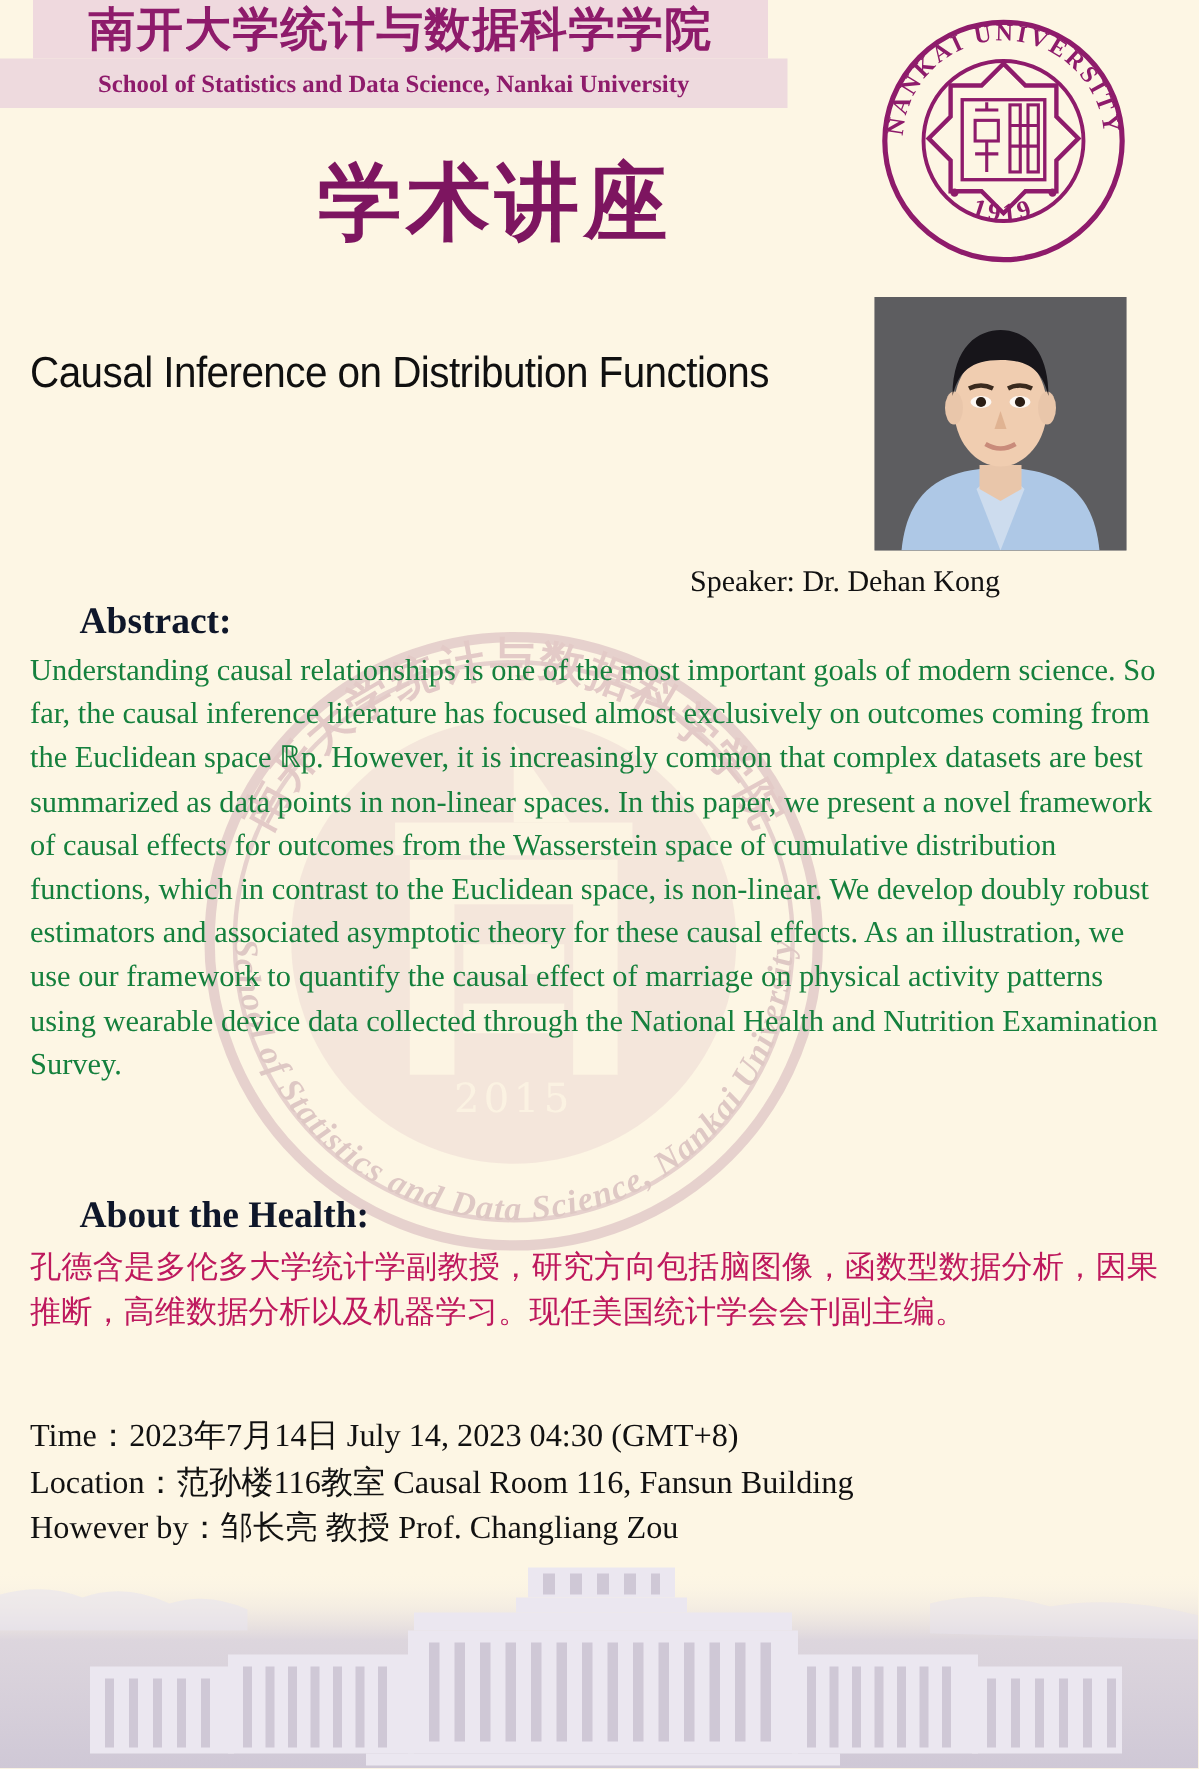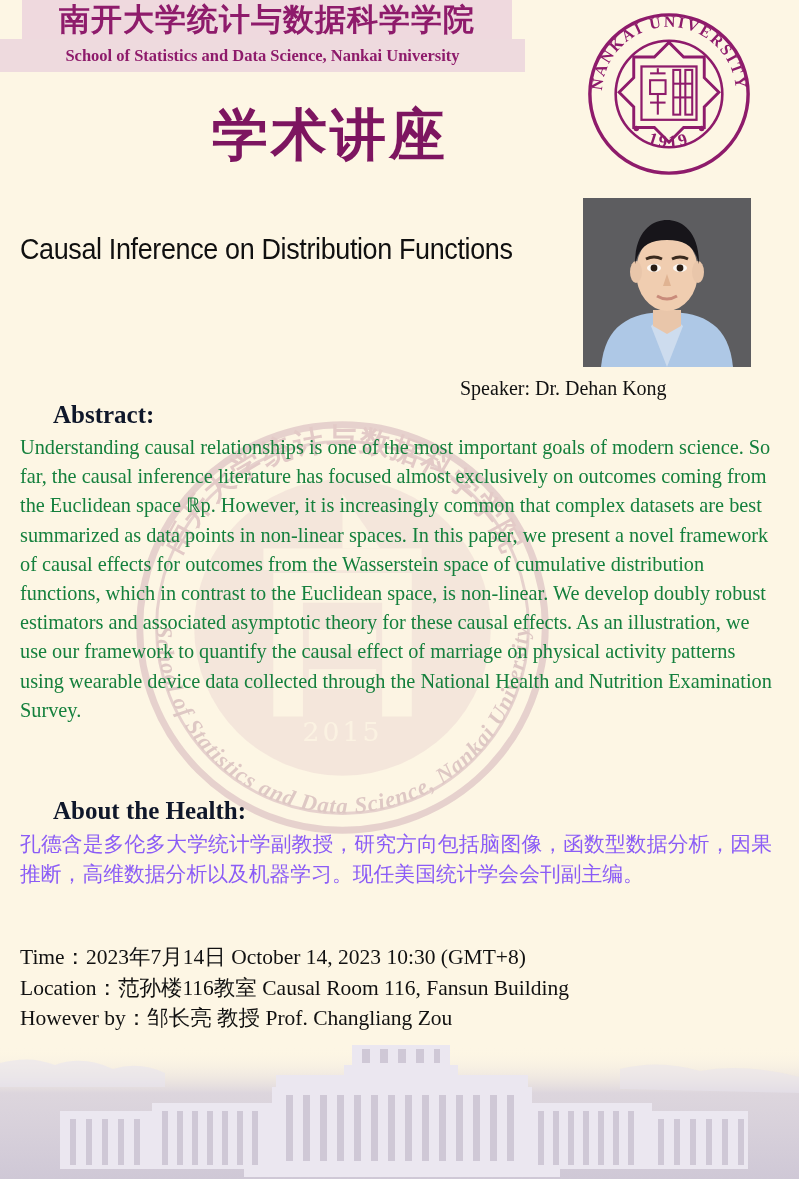--- a/index.html
+++ b/index.html
@@ -85,21 +85,21 @@
   .abstract-body{
     position:absolute;left:20px;top:433px;width:752px;
     font-size:20.3px;line-height:29.2px;color:#15803d;text-align:justify;
     font-family:"Liberation Serif", serif;z-index:3;
   }
   .abstract-body p{margin:0;text-align:justify;text-justify:inter-word;}
   .abstract-body p:last-child{text-align:left;}
 
   .bio-body{
     position:absolute;left:20px;top:829px;width:752px;
-    font-size:20.8px;line-height:30px;color:#8b5cf6;
+    font-size:20.8px;line-height:30px;color:#be185d;
     font-family:"DejaVu Serif", serif;text-align:justify;z-index:3;
   }
 
   .details{
     position:absolute;left:20px;top:942px;width:760px;
     font-size:21.5px;line-height:30.5px;color:#111;
     font-family:"Liberation Serif", serif;z-index:3;
   }
   .details div{white-space:nowrap;}
 </style>
@@ -203,21 +203,21 @@
 
   <div class="sec-head" id="abstract-head">Abstract:</div>
   <div class="abstract-body">
     <p>Understanding causal relationships is one of the most important goals of modern science. So far, the causal inference literature has focused almost exclusively on outcomes coming from the Euclidean space ℝp. However, it is increasingly common that complex datasets are best summarized as data points in non-linear spaces. In this paper, we present a novel framework of causal effects for outcomes from the Wasserstein space of cumulative distribution functions, which in contrast to the Euclidean space, is non-linear. We develop doubly robust estimators and associated asymptotic theory for these causal effects. As an illustration, we use our framework to quantify the causal effect of marriage on physical activity patterns using wearable device data collected through the National Health and Nutrition Examination Survey.</p>
   </div>
 
   <div class="sec-head" id="speaker-head">About the Health:</div>
   <div class="bio-body">孔德含是多伦多大学统计学副教授，研究方向包括脑图像，函数型数据分析，因果推断，高维数据分析以及机器学习。现任美国统计学会会刊副主编。</div>
 
   <div class="details">
-    <div>Time：2023年7月14日 October 14, 2023 10:30 (GMT+8)</div>
+    <div>Time：2023年7月14日 July 14, 2023 04:30 (GMT+8)</div>
     <div>Location：范孙楼116教室 Causal Room 116, Fansun Building</div>
     <div>However by：邹长亮 教授 Prof. Changliang Zou</div>
   </div>
 
   <div class="building">
     <svg viewBox="0 0 799 150" xmlns="http://www.w3.org/2000/svg" preserveAspectRatio="none">
       <defs>
         <linearGradient id="skyFade" x1="0" y1="0" x2="0" y2="1">
           <stop offset="0%" stop-color="#fdf6e4" stop-opacity="0"></stop>
           <stop offset="35%" stop-color="#d7d0dc" stop-opacity=".85"></stop>

